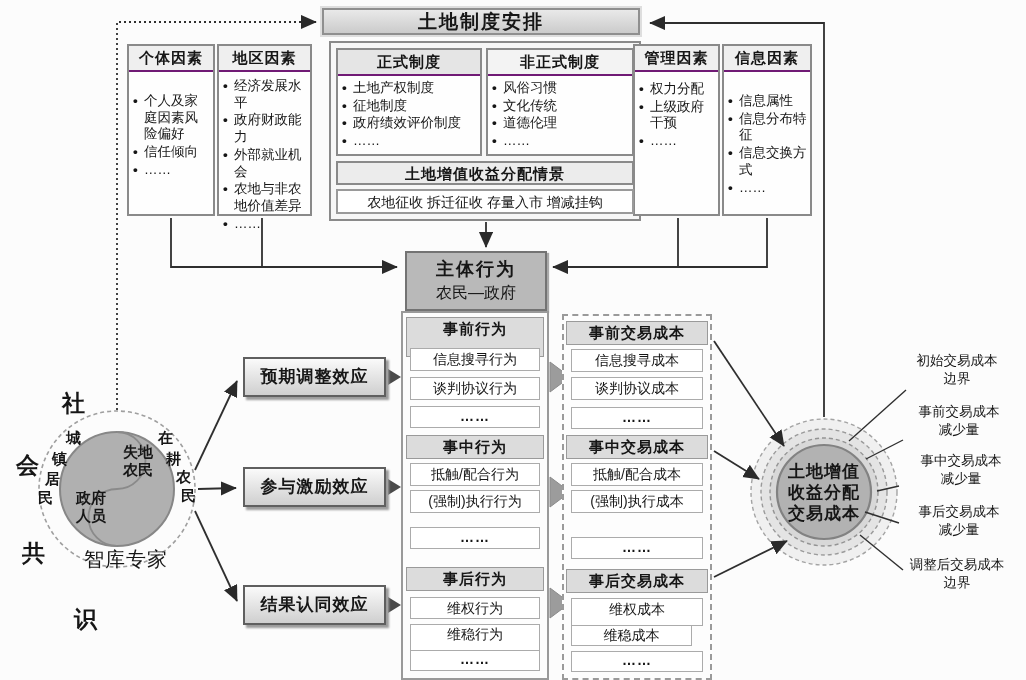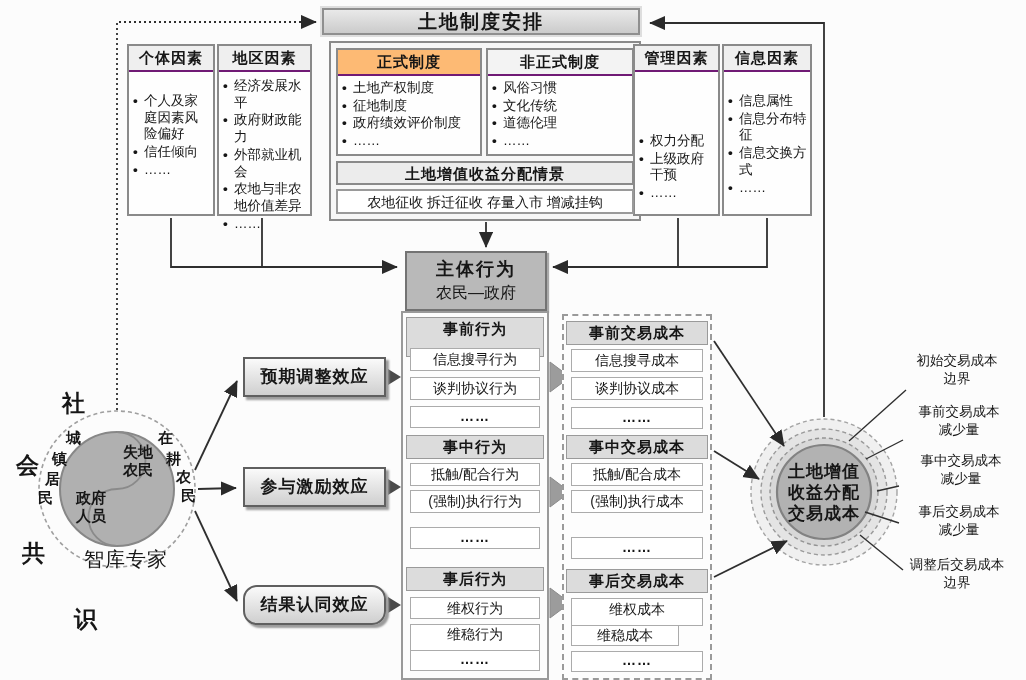--- a/index.html
+++ b/index.html
@@ -124,39 +124,39 @@
       <div class="bi">经济发展水平</div>
       <div class="bi">政府财政能力</div>
       <div class="bi">外部就业机会</div>
       <div class="bi">农地与非农地价值差异</div>
       <div class="bi">……</div>
     </div>
   </div>
 
   <div class="abs colbox" style="left:633px;top:44px;width:87px;height:172px;">
     <div class="colhead">管理因素</div>
-    <div class="colbody" style="padding-top:32px;margin-top:28px;">
+    <div class="colbody" style="padding-top:8px;">
       <div class="bi">权力分配</div>
       <div class="bi">上级政府干预</div>
       <div class="bi">……</div>
     </div>
   </div>
 
   <div class="abs colbox" style="left:722px;top:44px;width:90px;height:172px;">
     <div class="colhead">信息因素</div>
     <div class="colbody" style="padding-top:20px;">
       <div class="bi">信息属性</div>
       <div class="bi">信息分布特征</div>
       <div class="bi">信息交换方式</div>
       <div class="bi">……</div>
     </div>
   </div>
 
   <div class="abs colbox" style="left:336px;top:48px;width:146px;height:108px;">
-    <div class="colhead" style="background:#fdba74;">正式制度</div>
+    <div class="colhead" style="background:#e5e5e5;">正式制度</div>
     <div class="colbody">
       <div class="bi">土地产权制度</div>
       <div class="bi">征地制度</div>
       <div class="bi">政府绩效评价制度</div>
       <div class="bi">……</div>
     </div>
   </div>
 
   <div class="abs colbox" style="left:486px;top:48px;width:148px;height:108px;">
     <div class="colhead" style="background:#f3f3f3;">非正式制度</div>
@@ -189,21 +189,21 @@
   <div class="abs arcch" style="left:166px;top:450px;">耕</div>
   <div class="abs arcch" style="left:176px;top:468px;">农</div>
   <div class="abs arcch" style="left:181px;top:487px;">民</div>
 
   <div class="abs innerlbl" style="left:120px;top:443px;">失地农民</div>
   <div class="abs innerlbl" style="left:73px;top:489px;">政府人员</div>
   <div class="abs botlbl" style="left:84px;top:546px;">智库专家</div>
 
   <div class="abs effect" style="left:243px;top:357px;width:143px;height:40px;">预期调整效应</div>
   <div class="abs effect" style="left:243px;top:467px;width:143px;height:40px;">参与激励效应</div>
-  <div class="abs effect" style="left:243px;top:585px;width:143px;height:40px;border-radius:14px;">结果认同效应</div>
+  <div class="abs effect" style="left:243px;top:585px;width:143px;height:40px;">结果认同效应</div>
 
   <div class="abs groupcol" style="left:401px;top:311px;width:148px;height:369px;"></div>
   <div class="abs ghead" style="left:406px;top:317px;width:138px;height:40px;line-height:22px;">事前行为</div>
   <div class="abs item" style="left:410px;top:348px;width:130px;height:23px;line-height:21px;">信息搜寻行为</div>
   <div class="abs item" style="left:410px;top:377px;width:130px;height:23px;line-height:21px;">谈判协议行为</div>
   <div class="abs item dots" style="left:410px;top:406px;width:130px;height:22px;line-height:18px;">……</div>
   <div class="abs ghead" style="left:406px;top:435px;width:138px;height:24px;line-height:22px;">事中行为</div>
   <div class="abs item" style="left:410px;top:463px;width:130px;height:23px;line-height:21px;">抵触/配合行为</div>
   <div class="abs item" style="left:410px;top:490px;width:130px;height:23px;line-height:21px;">(强制)执行行为</div>
   <div class="abs item dots" style="left:410px;top:527px;width:130px;height:22px;line-height:18px;">……</div>
@@ -216,21 +216,21 @@
   <div class="abs ghead" style="left:566px;top:321px;width:142px;height:24px;line-height:22px;">事前交易成本</div>
   <div class="abs item" style="left:571px;top:349px;width:132px;height:23px;line-height:21px;">信息搜寻成本</div>
   <div class="abs item" style="left:571px;top:377px;width:132px;height:23px;line-height:21px;">谈判协议成本</div>
   <div class="abs item dots" style="left:571px;top:407px;width:132px;height:22px;line-height:18px;">……</div>
   <div class="abs ghead" style="left:566px;top:435px;width:142px;height:24px;line-height:22px;">事中交易成本</div>
   <div class="abs item" style="left:571px;top:463px;width:132px;height:23px;line-height:21px;">抵触/配合成本</div>
   <div class="abs item" style="left:571px;top:490px;width:132px;height:23px;line-height:21px;">(强制)执行成本</div>
   <div class="abs item dots" style="left:571px;top:537px;width:132px;height:22px;line-height:18px;">……</div>
   <div class="abs ghead" style="left:566px;top:569px;width:142px;height:24px;line-height:22px;">事后交易成本</div>
   <div class="abs item" style="left:571px;top:598px;width:132px;height:28px;line-height:20px;">维权成本</div>
-  <div class="abs item" style="left:571px;top:625px;width:108px;height:21px;line-height:19px;">维稳成本</div>
+  <div class="abs item" style="left:571px;top:625px;width:121px;height:21px;line-height:19px;">维稳成本</div>
   <div class="abs item dots" style="left:571px;top:651px;width:132px;height:21px;line-height:17px;">……</div>
 
   <div class="abs outcome" style="left:764px;top:461px;">
     <div>土地增值</div>
     <div>收益分配</div>
     <div>交易成本</div>
   </div>
 
   <div class="abs rlabel" style="left:892px;top:352px;">
     <div>初始交易成本</div>

